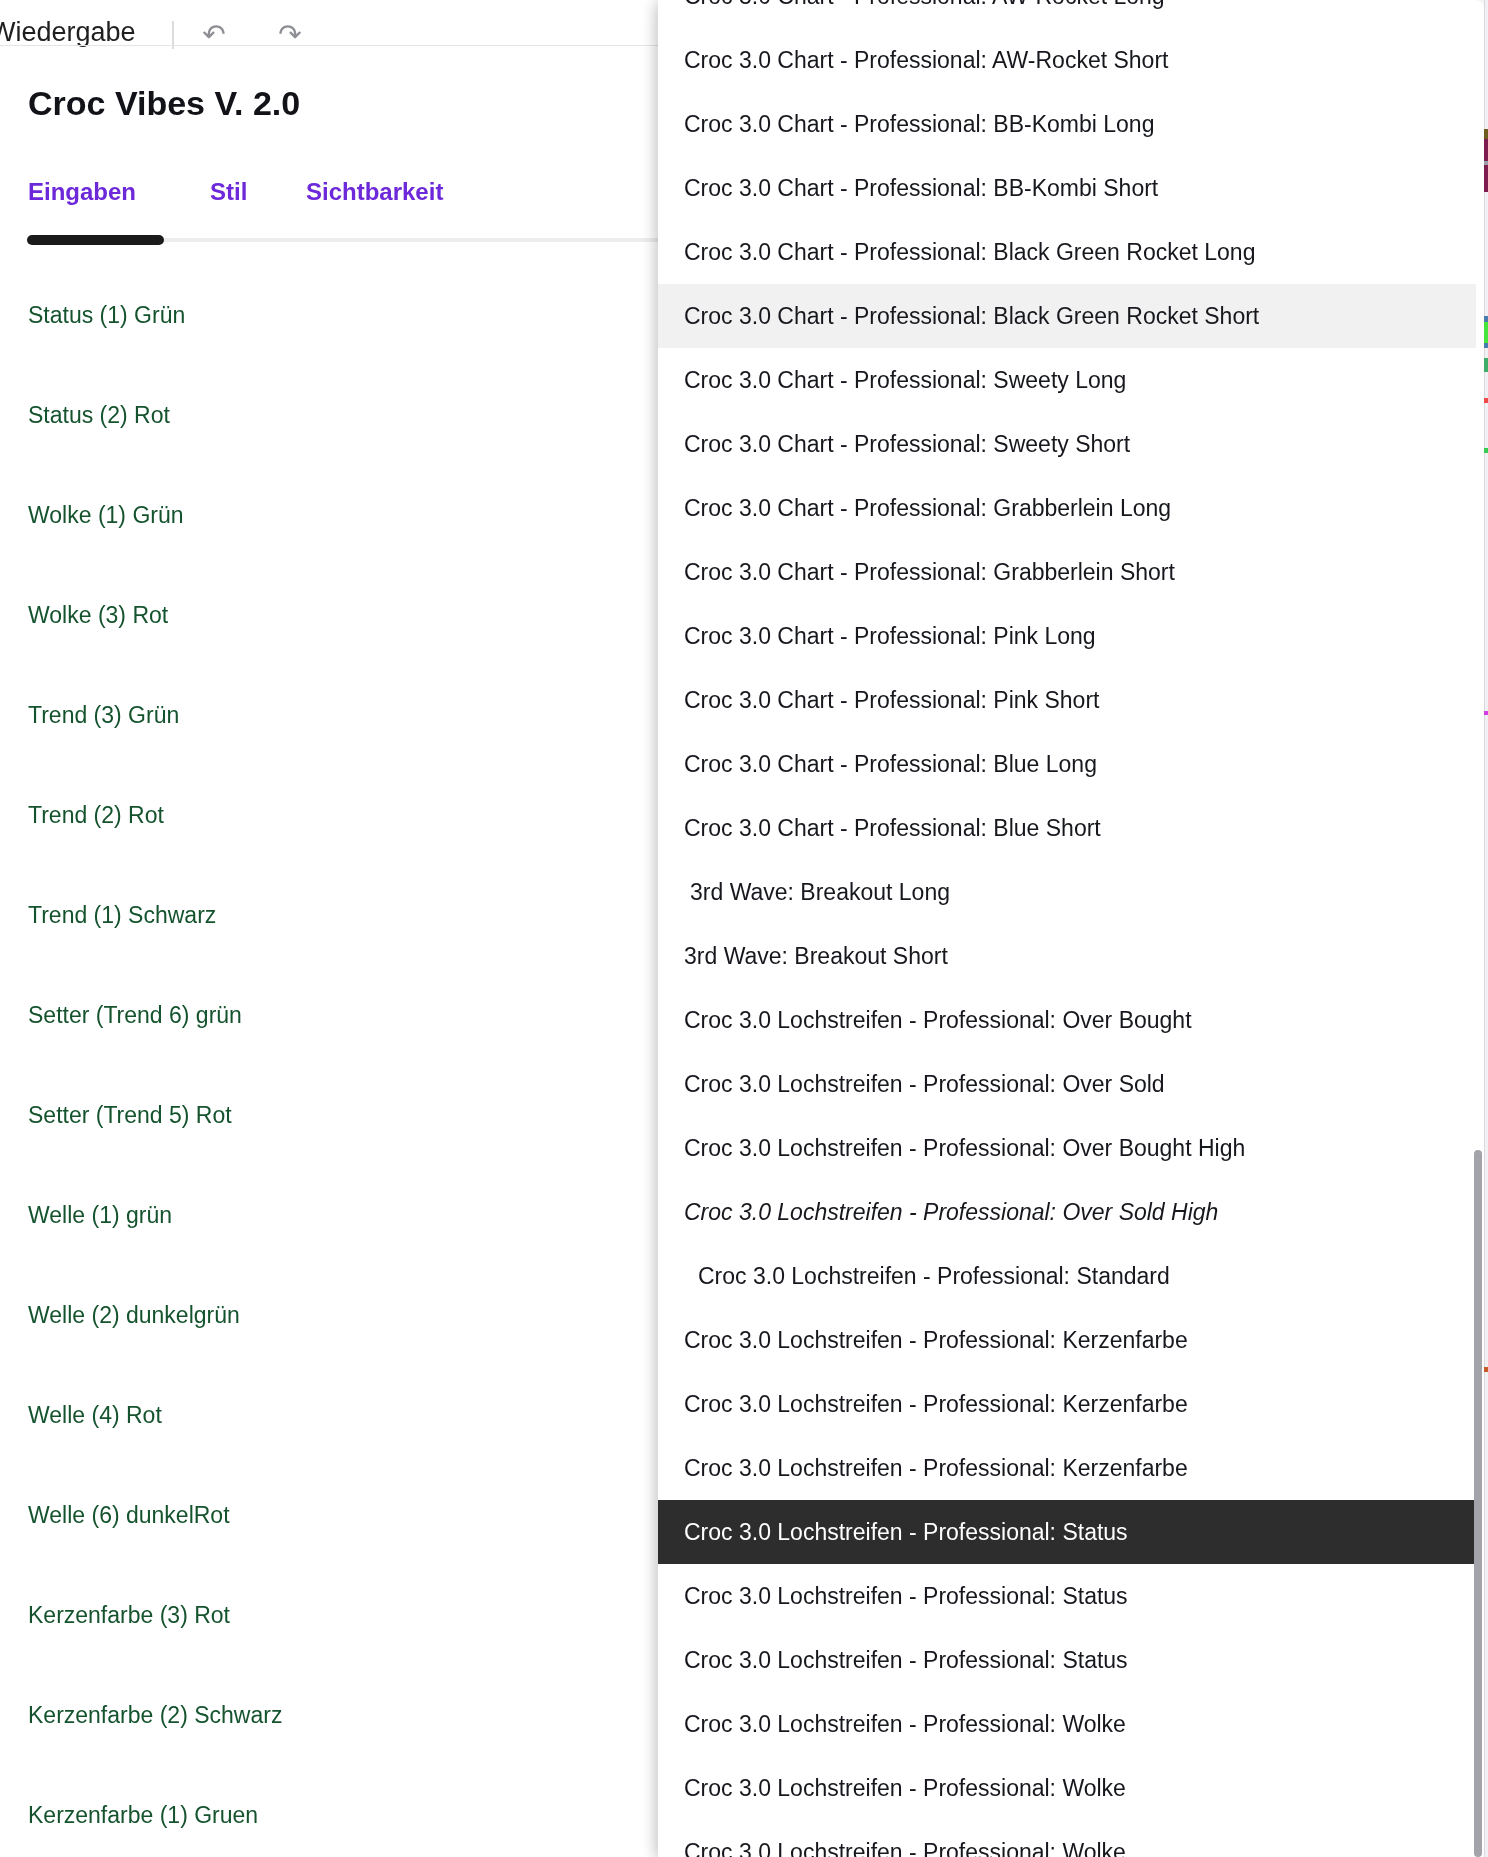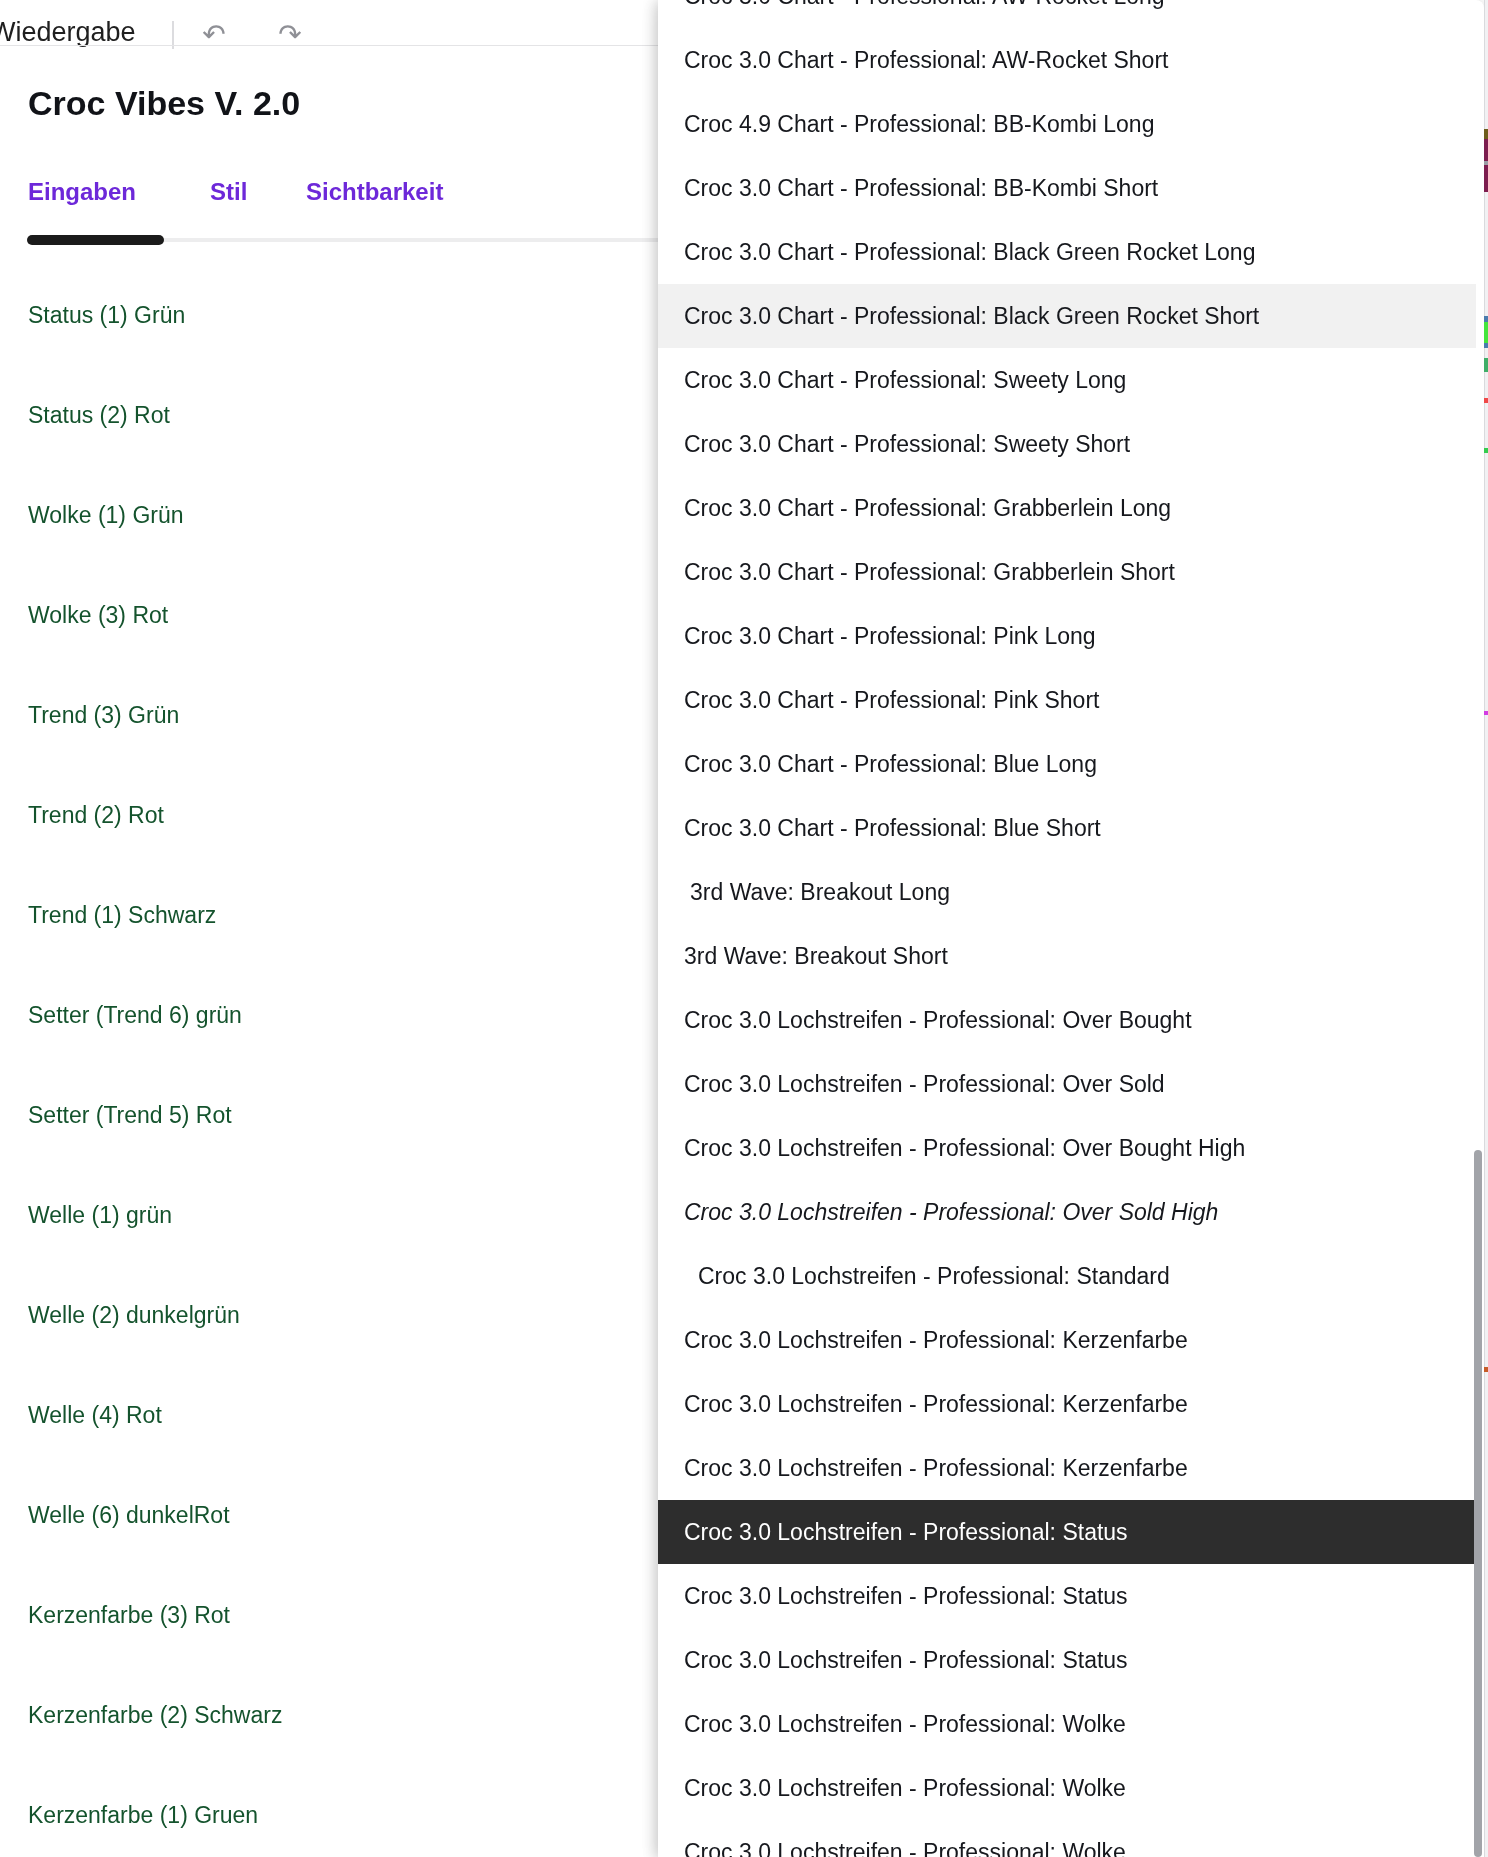--- a/index.html
+++ b/index.html
@@ -90,21 +90,21 @@
       <div class="input-label" style="top: 1615px;">Kerzenfarbe (3) Rot</div>
       <div class="input-label" style="top: 1715px;">Kerzenfarbe (2) Schwarz</div>
       <div class="input-label" style="top: 1815px; text-align: center;">Kerzenfarbe (1) Gruen</div>
     </div>
 </div>
 
 <div class="dropdown">
   <div id="dd-list">
       <div class="dd-row" style="top: -36px;">Croc 3.0 Chart - Professional: AW-Rocket Long</div>
       <div class="dd-row" style="top: 28px;">Croc 3.0 Chart - Professional: AW-Rocket Short</div>
-      <div class="dd-row" style="top: 92px;">Croc 4.9 Chart - Professional: BB-Kombi Long</div>
+      <div class="dd-row" style="top: 92px;">Croc 3.0 Chart - Professional: BB-Kombi Long</div>
       <div class="dd-row" style="top: 156px;">Croc 3.0 Chart - Professional: BB-Kombi Short</div>
       <div class="dd-row" style="top: 220px;">Croc 3.0 Chart - Professional: Black Green Rocket Long</div>
       <div class="dd-row hover" style="top: 284px;">Croc 3.0 Chart - Professional: Black Green Rocket Short</div>
       <div class="dd-row" style="top: 348px;">Croc 3.0 Chart - Professional: Sweety Long</div>
       <div class="dd-row" style="top: 412px;">Croc 3.0 Chart - Professional: Sweety Short</div>
       <div class="dd-row" style="top: 476px;">Croc 3.0 Chart - Professional: Grabberlein Long</div>
       <div class="dd-row" style="top: 540px;">Croc 3.0 Chart - Professional: Grabberlein Short</div>
       <div class="dd-row" style="top: 604px;">Croc 3.0 Chart - Professional: Pink Long</div>
       <div class="dd-row" style="top: 668px;">Croc 3.0 Chart - Professional: Pink Short</div>
       <div class="dd-row" style="top: 732px;">Croc 3.0 Chart - Professional: Blue Long</div>

